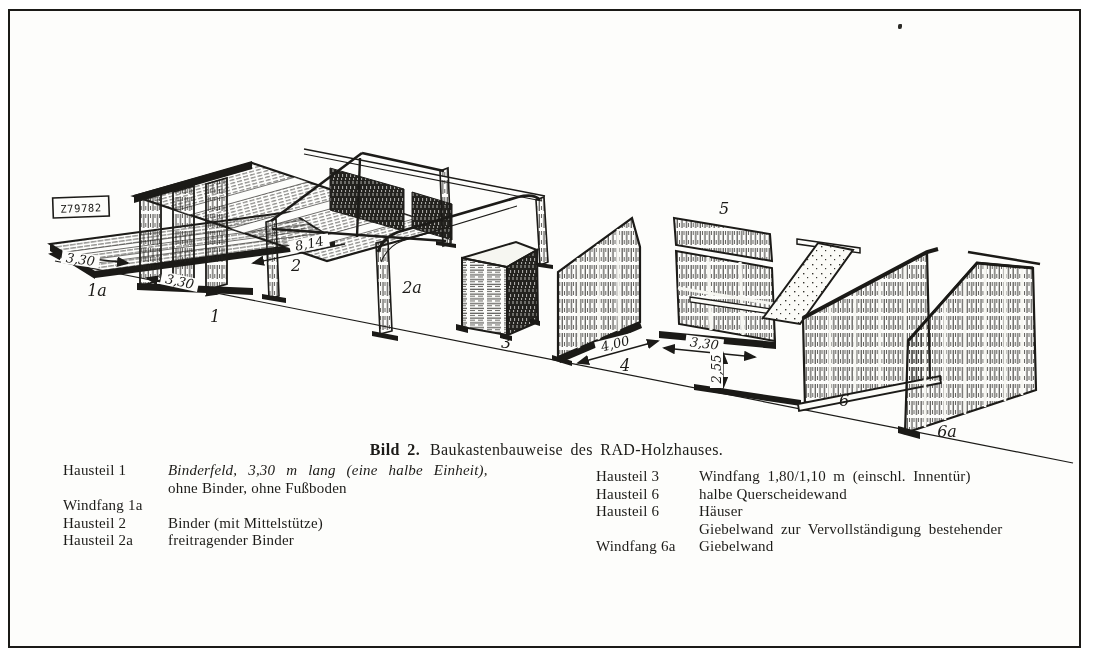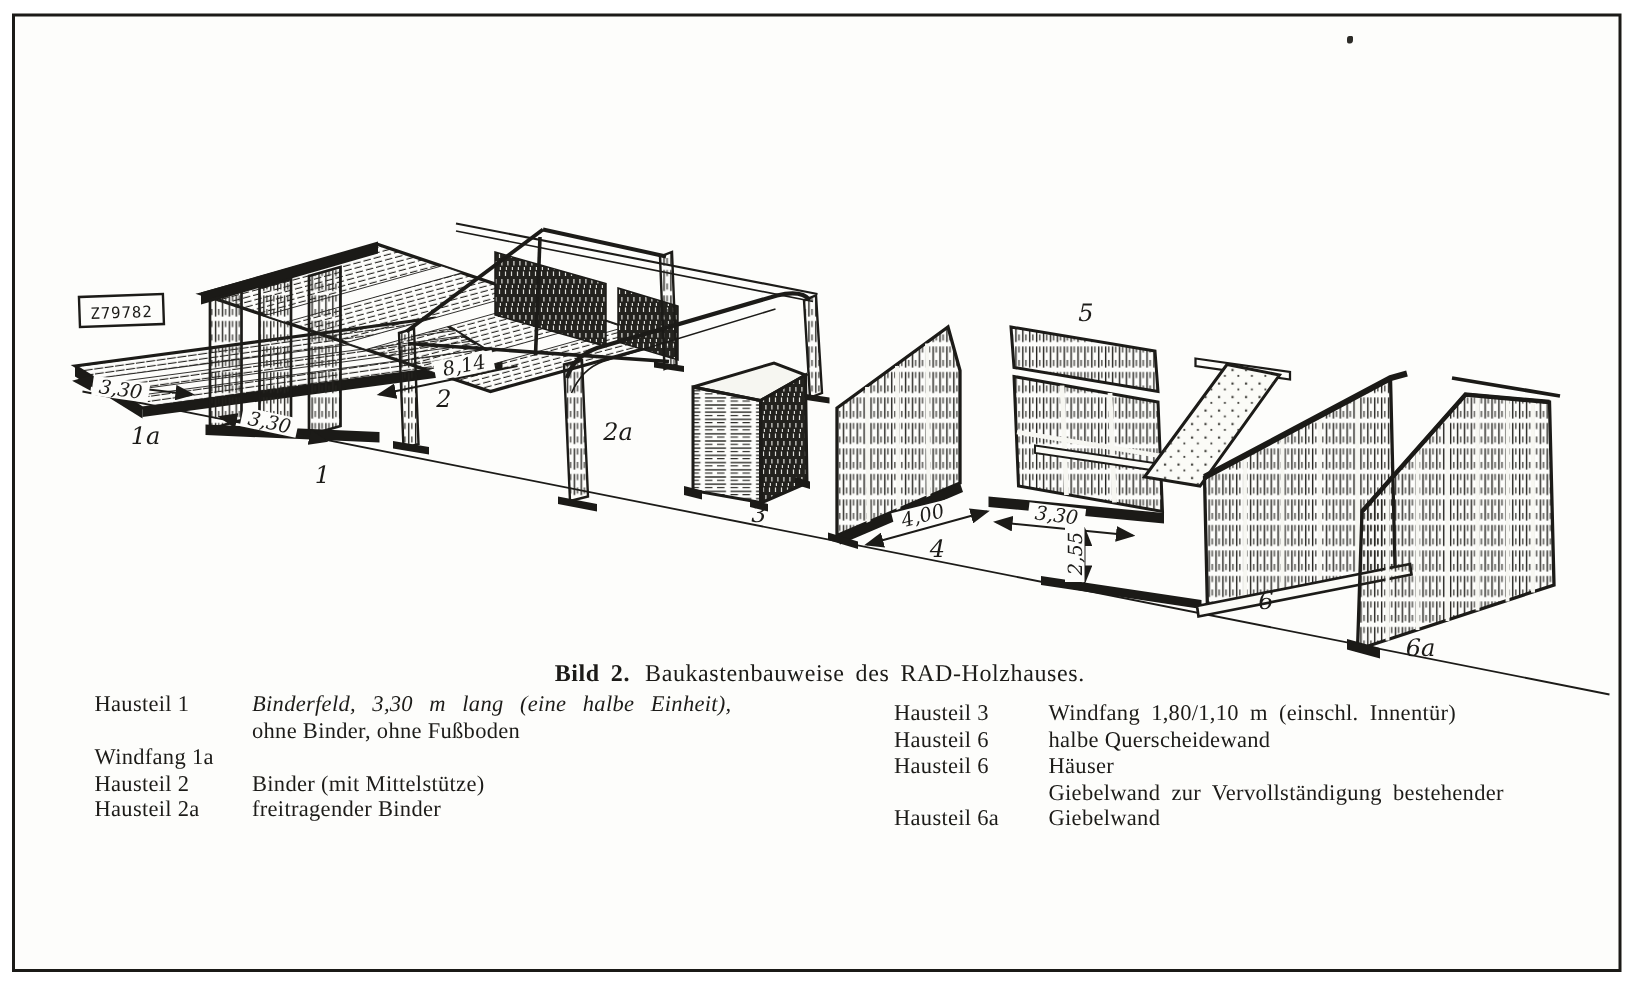--- a/index.html
+++ b/index.html
@@ -266,19 +266,19 @@
       </span>
     </div>
     <div class="lg-row">
       <span class="lg-term">Hausteil 6</span>
       <span class="lg-desc">
         <span class="lg-line">Häuser</span>
         <span class="lg-line j1">Giebelwand zur Vervollständigung bestehender</span>
       </span>
     </div>
     <div class="lg-row">
-      <span class="lg-term">Hausteil 6a</span>
+      <span class="lg-term">Windfang 6a</span>
       <span class="lg-desc">
         <span class="lg-line">Giebelwand</span>
       </span>
     </div>
   </div>
 </div>
 
 </body></html>

